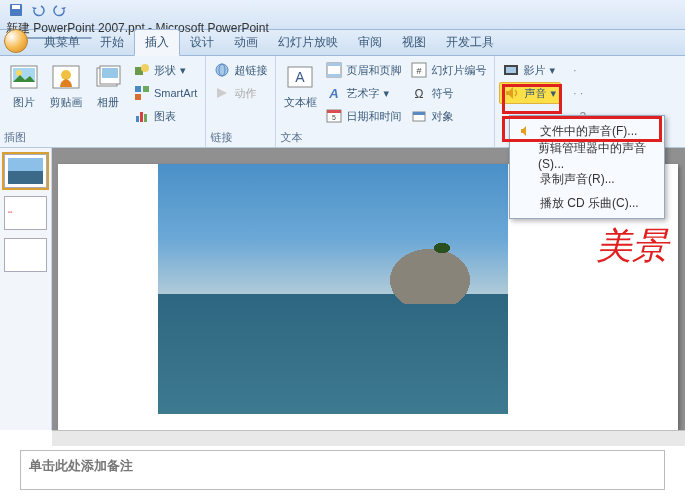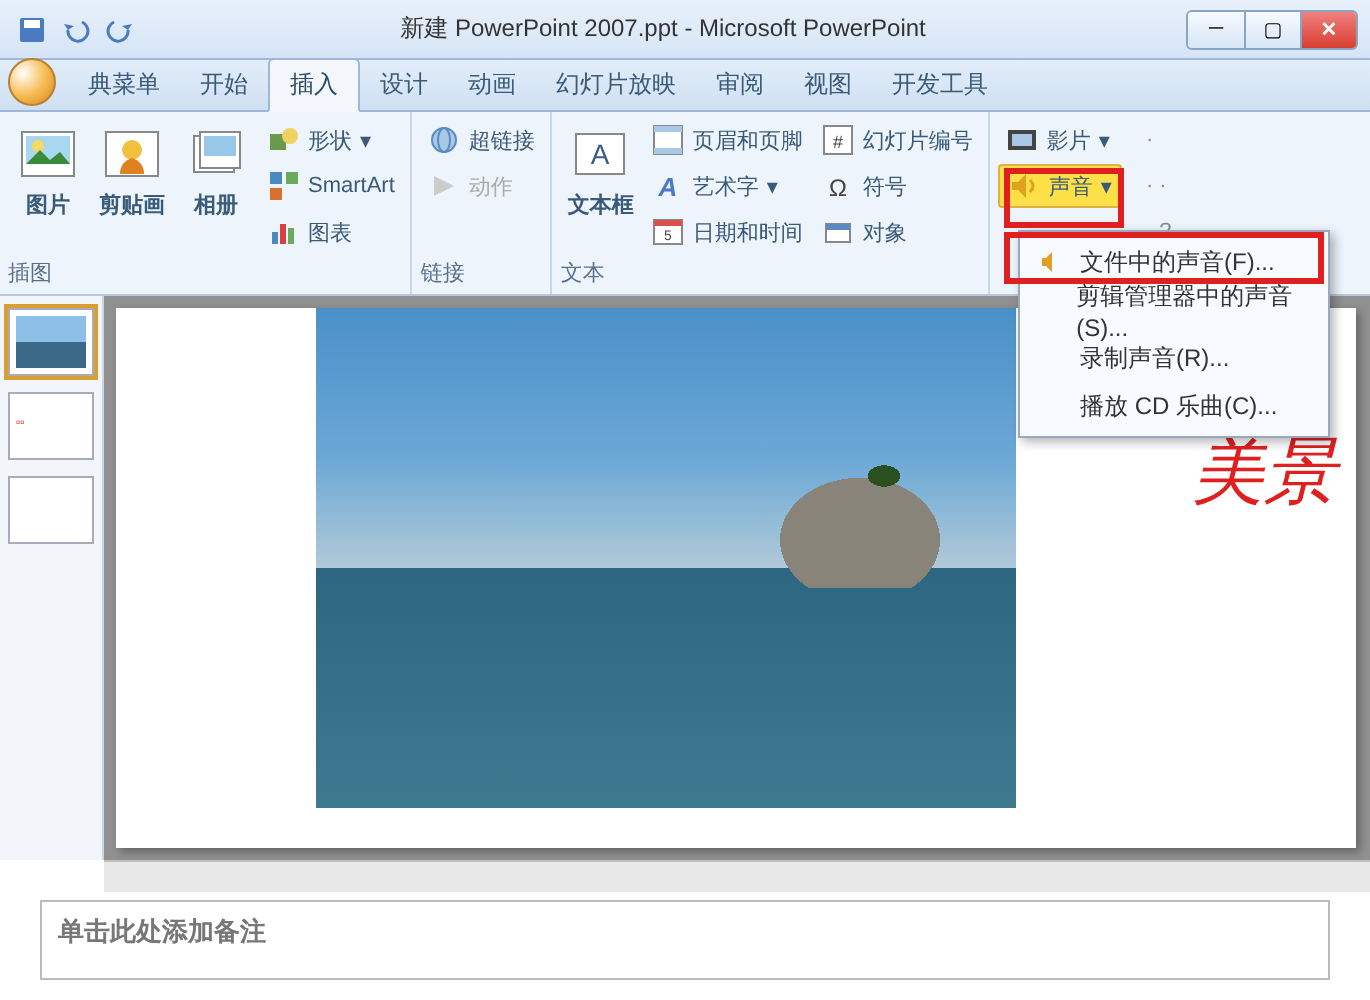--- a/index.html
+++ b/index.html
@@ -1,49 +1,49 @@
 <!DOCTYPE html>
 <html><head>
 <meta charset="utf-8">
 <style>
   * { box-sizing: border-box; margin: 0; padding: 0; font-family: "Microsoft YaHei", "Segoe UI", sans-serif; }
   body { background: #fff; width: 685px; height: 500px; overflow: hidden; position: relative; }
   
-  .titlebar { height: 30px; background: linear-gradient(#e8f1fb, #d5e4f5); border-bottom: 1px solid #9db8d8; display: flex; align-items: center; padding: 0 6px; }
+  .titlebar { height: 30px; background: linear-gradient(#e8f1fb, #d5e4f5); border-bottom: 1px solid #9db8d8; display: flex; align-items: flex-start; padding: 0 6px; flex-direction: column; }
   .titlebar-left { display: flex; gap: 2px; }
   .qat-btn { width: 20px; height: 20px; display: flex; align-items: center; justify-content: center; }
   .titlebar-title { flex: 1; text-align: center; font-size: 12px; color: #333; }
   .winbtns { display: flex; border: 1px solid #8aa4c4; border-radius: 3px; overflow: hidden; }
   .winbtn { width: 28px; height: 18px; display: flex; align-items: center; justify-content: center; font-size: 10px; background: linear-gradient(#f5faff,#d8e6f6); border-left: 1px solid #8aa4c4; }
   .winbtn:first-child { border-left: none; }
   .winbtn.close { background: linear-gradient(#f08080,#d84030); color: #fff; font-weight: bold; }
   
   .tabs { height: 26px; background: linear-gradient(#e2edf9,#cfe0f3); display: flex; align-items: flex-end; padding-left: 4px; border-bottom: 1px solid #9db8d8; }
   .file-circ { width: 24px; height: 24px; border-radius: 50%; background: radial-gradient(at 30% 30%, #fff, #f7be57, #d8861a); margin: 0 6px 2px 0; border: 1px solid #b78130; }
   .tab { padding: 4px 10px; font-size: 12px; color: #3a5a7a; }
   .tab.active { background: #f3f7fc; border: 1px solid #9db8d8; border-bottom: 1px solid #f3f7fc; border-radius: 3px 3px 0 0; margin-bottom: -1px; color: #2a4a6a; }
   
   .ribbon { height: 92px; background: #eef4fb; border-bottom: 1px solid #b5c8de; display: flex; }
   .group { border-right: 1px solid #c8d6e8; padding: 3px 4px 2px 4px; display: flex; flex-direction: column; }
   .group-body { flex: 1; display: flex; gap: 2px; }
   .group-label { font-size: 11px; color: #5a7090; text-align: left; height: 16px; line-height: 16px; }
   .big-btn { width: 40px; display: flex; flex-direction: column; align-items: center; justify-content: flex-start; gap: 2px; padding-top: 2px; }
   .big-ico { width: 32px; height: 32px; display: flex; align-items: center; justify-content: center; }
-  .big-lbl { font-size: 11px; color: #3a5a7a; text-align: center; font-weight: bold; }
+  .big-lbl { font-size: 11px; color: #3a5a7a; text-align: center; }
   .col { display: flex; flex-direction: column; gap: 1px; }
   .row-btn { height: 22px; display: flex; align-items: center; gap: 4px; padding: 0 4px; font-size: 11px; color: #3a5a7a; white-space: nowrap; }
   .row-btn .ico { width: 16px; height: 16px; display: flex; align-items: center; justify-content: center; }
   
   .workspace { position: absolute; top: 148px; left: 0; right: 0; bottom: 70px; display: flex; background: #fff; }
   .thumbs { width: 52px; background: #f2f5fa; border-right: 1px solid #c8d6e8; padding: 6px 4px; display: flex; flex-direction: column; gap: 8px; }
   .thumb { border: 1px solid #aab; background: #fff; height: 34px; position: relative; }
   .thumb.sel { outline: 2px solid #d8a030; }
   .thumb-img { position: absolute; inset: 3px; background: linear-gradient(#8cc0e8 50%, #3a6a88 50%); }
   .slide-area { flex: 1; background: #909090; position: relative; overflow: hidden; }
-  .slide { position: absolute; left: 6px; top: 6px; width: 620px; height: 270px; background: #fff; box-shadow: 2px 2px 4px rgba(0,0,0,0.3); }
+  .slide { position: absolute; left: 6px; top: 16px; width: 620px; height: 270px; background: #fff; box-shadow: 2px 2px 4px rgba(0,0,0,0.3); }
   .slide-img { position: absolute; left: 100px; top: 0; width: 350px; height: 250px; background: linear-gradient(to bottom, #4a90c8 0%, #6ba8d6 30%, #b0cad8 52%, #2d6680 52%, #3d7a90 100%); }
   .slide-img::after { content:""; position:absolute; right:30px; top:60px; width:120px; height:80px; background: radial-gradient(ellipse at 70% 30%, #2a5020 8px, transparent 8px), radial-gradient(ellipse at 60% 70%, #88847a 40px, transparent 40px); }
   .slide-text { position: absolute; right: 10px; top: 58px; font-size: 36px; color: #e02020; font-family: "STKaiti","KaiTi",serif; font-style: italic; }
   
   .hsbar { position: absolute; left: 52px; right: 0; bottom: 54px; height: 16px; background: #e8e8e8; border-top: 1px solid #c0c0c0; }
   .notes { position: absolute; left: 20px; right: 20px; bottom: 10px; height: 40px; border: 1px solid #bbb; background: #fff; padding: 6px 8px; font-size: 13px; color: #777; font-weight: bold; }
   
   .dropdown { position: absolute; top: 115px; right: 20px; width: 156px; background: #f7fafe; border: 1px solid #98a8c0; box-shadow: 2px 2px 5px rgba(0,0,0,0.3); padding: 3px 2px; z-index: 50; }
   .dd-item { height: 24px; display: flex; align-items: center; gap: 6px; padding: 0 6px; font-size: 12px; color: #333; }
   .dd-ico { width: 16px; height: 16px; display: flex; align-items: center; justify-content: center; }

